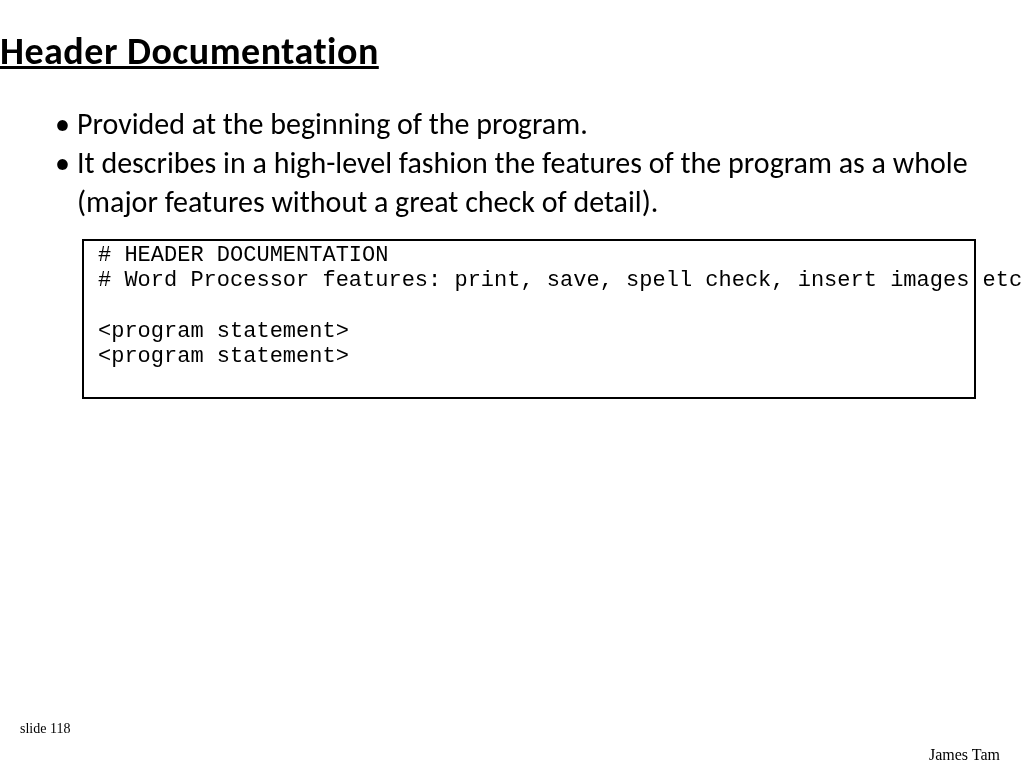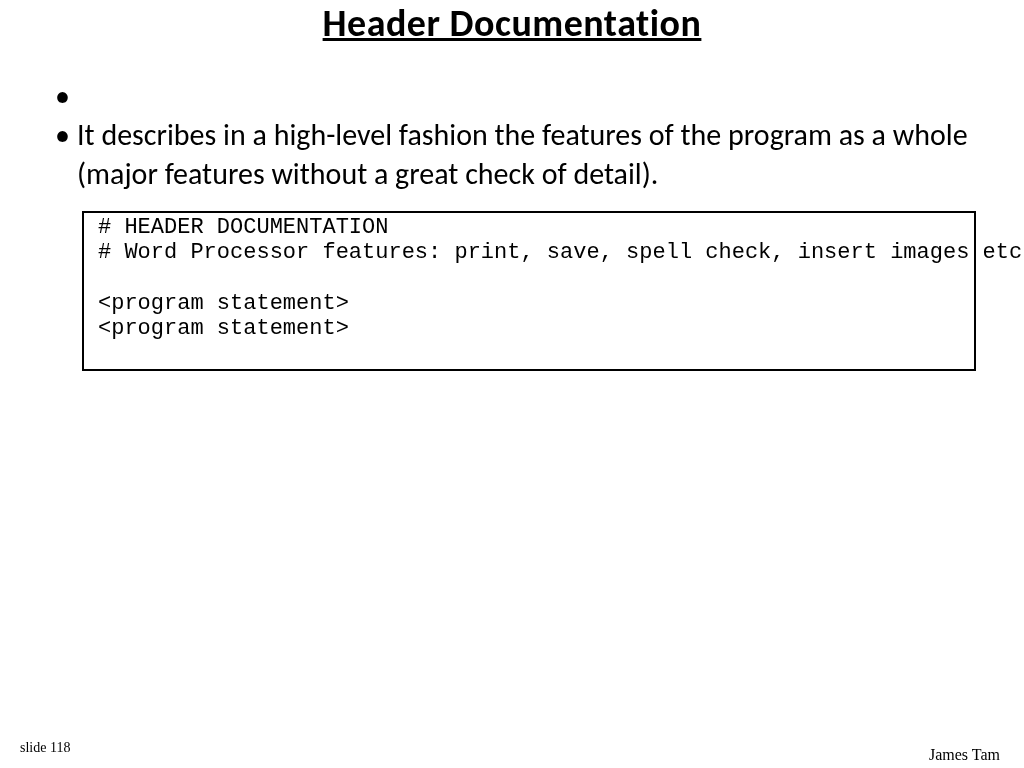--- a/index.html
+++ b/index.html
@@ -1,34 +1,35 @@
 <!DOCTYPE html>
 <html><head>
   <meta charset="utf-8">
   <style>
     * { margin: 0; padding: 0; box-sizing: border-box; }
     html, body { width: 1024px; height: 768px; background: #fff; font-family: Calibri, Arial, sans-serif; color: #000; }
     .slide { position: relative; width: 1024px; height: 768px; }
-    .title { font-size: 38px; font-weight: 700; text-decoration: underline; text-align: center; letter-spacing: 0.5px; }
+    .title { font-size: 38px; font-weight: 700; text-decoration: underline; padding-top: 28px; letter-spacing: 0.5px; }
     .bullets { padding: 30px 40px 0 55px; font-size: 30px; line-height: 1.3; }
     .bullet { display: flex; gap: 4px; }
     .dot { min-width: 18px; }
     .codebox { margin: 18px 48px 0 82px; border: 2px solid #000; padding: 2px 14px 28px 14px; font-family: "Courier New", Courier, monospace; font-size: 22px; line-height: 1.15; white-space: pre; }
-    .footer-left { position: absolute; left: 20px; bottom: 12px; font-family: "Times New Roman", Times, serif; font-size: 14px; }
+    .footer-left { position: absolute; left: 20px; bottom: 31px; font-family: "Times New Roman", Times, serif; font-size: 14px; }
     .footer-right { position: absolute; right: 24px; bottom: 4px; font-family: "Times New Roman", Times, serif; font-size: 16px; }
   </style>
 </head>
 <body>
 
 <div class="slide">
   <h1 class="title">Header Documentation</h1>
 
   <div class="bullets">
     <div class="bullet">
       <span class="dot">•</span>
+      <span>Provided at the beginning of the program.</span>
     </div>
     <div class="bullet">
       <span class="dot">•</span>
       <span>It describes in a high-level fashion the features of the program as a whole (major features without a great check of detail).</span>
     </div>
   </div>
 
   <div class="codebox"># HEADER DOCUMENTATION
 # Word Processor features: print, save, spell check, insert images etc.
 

